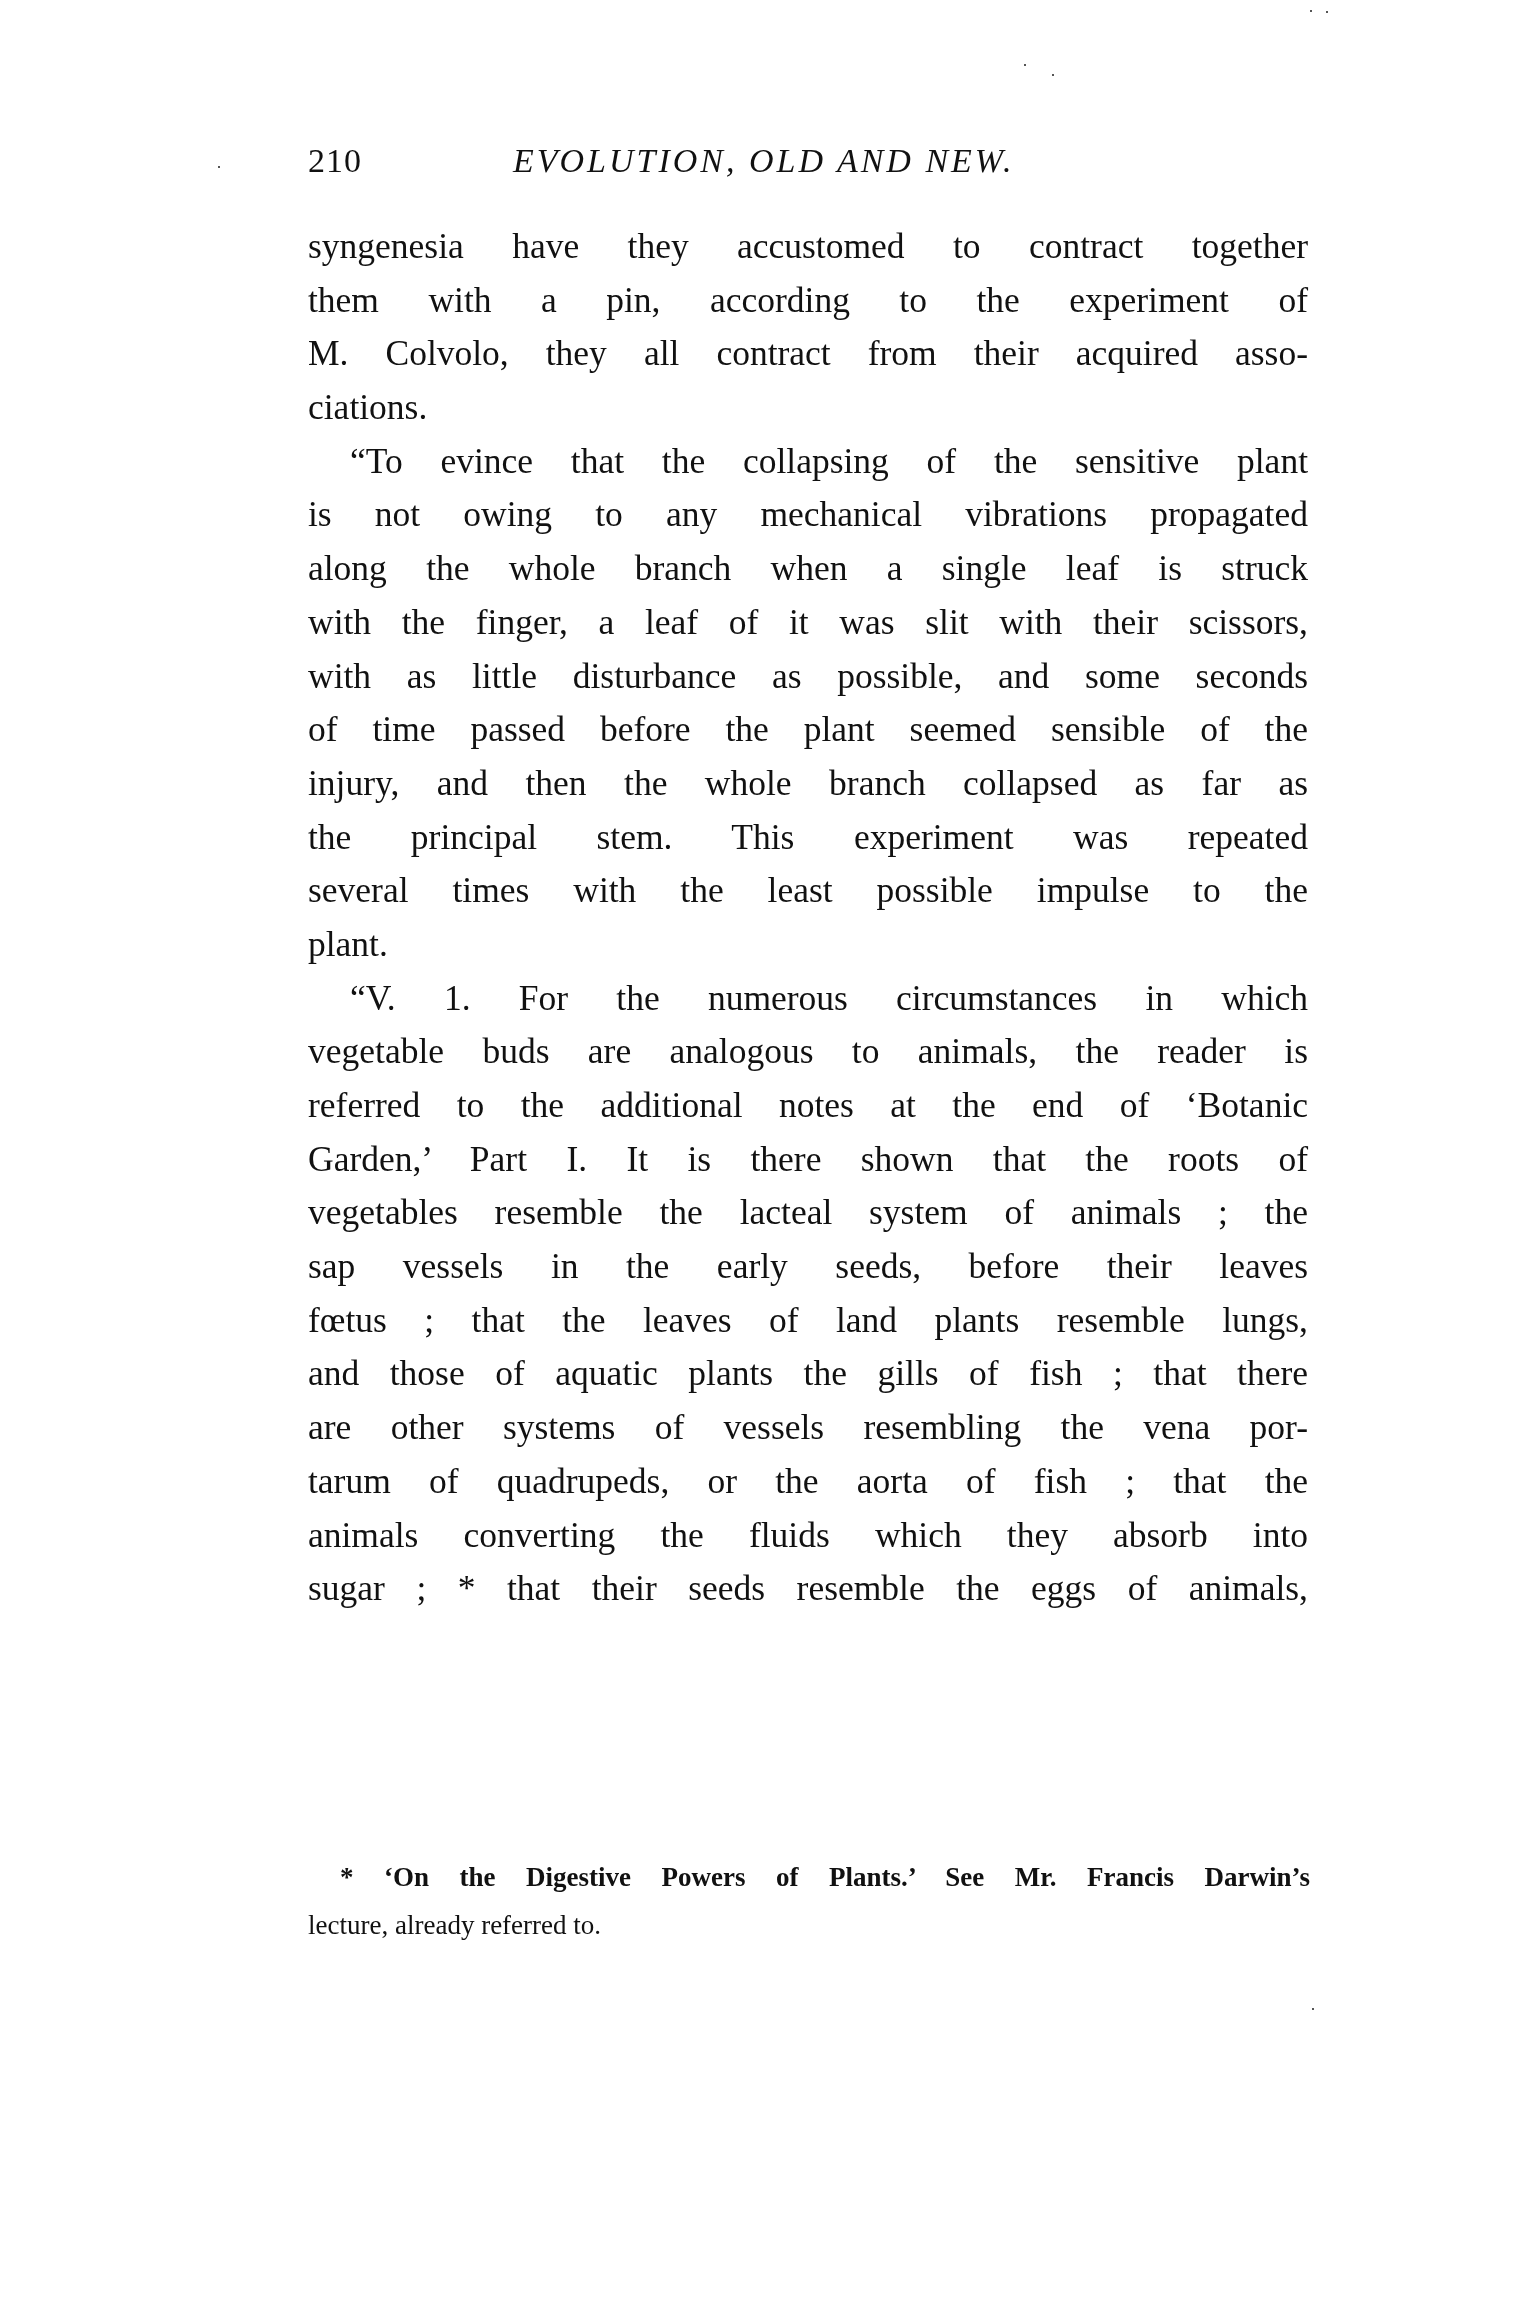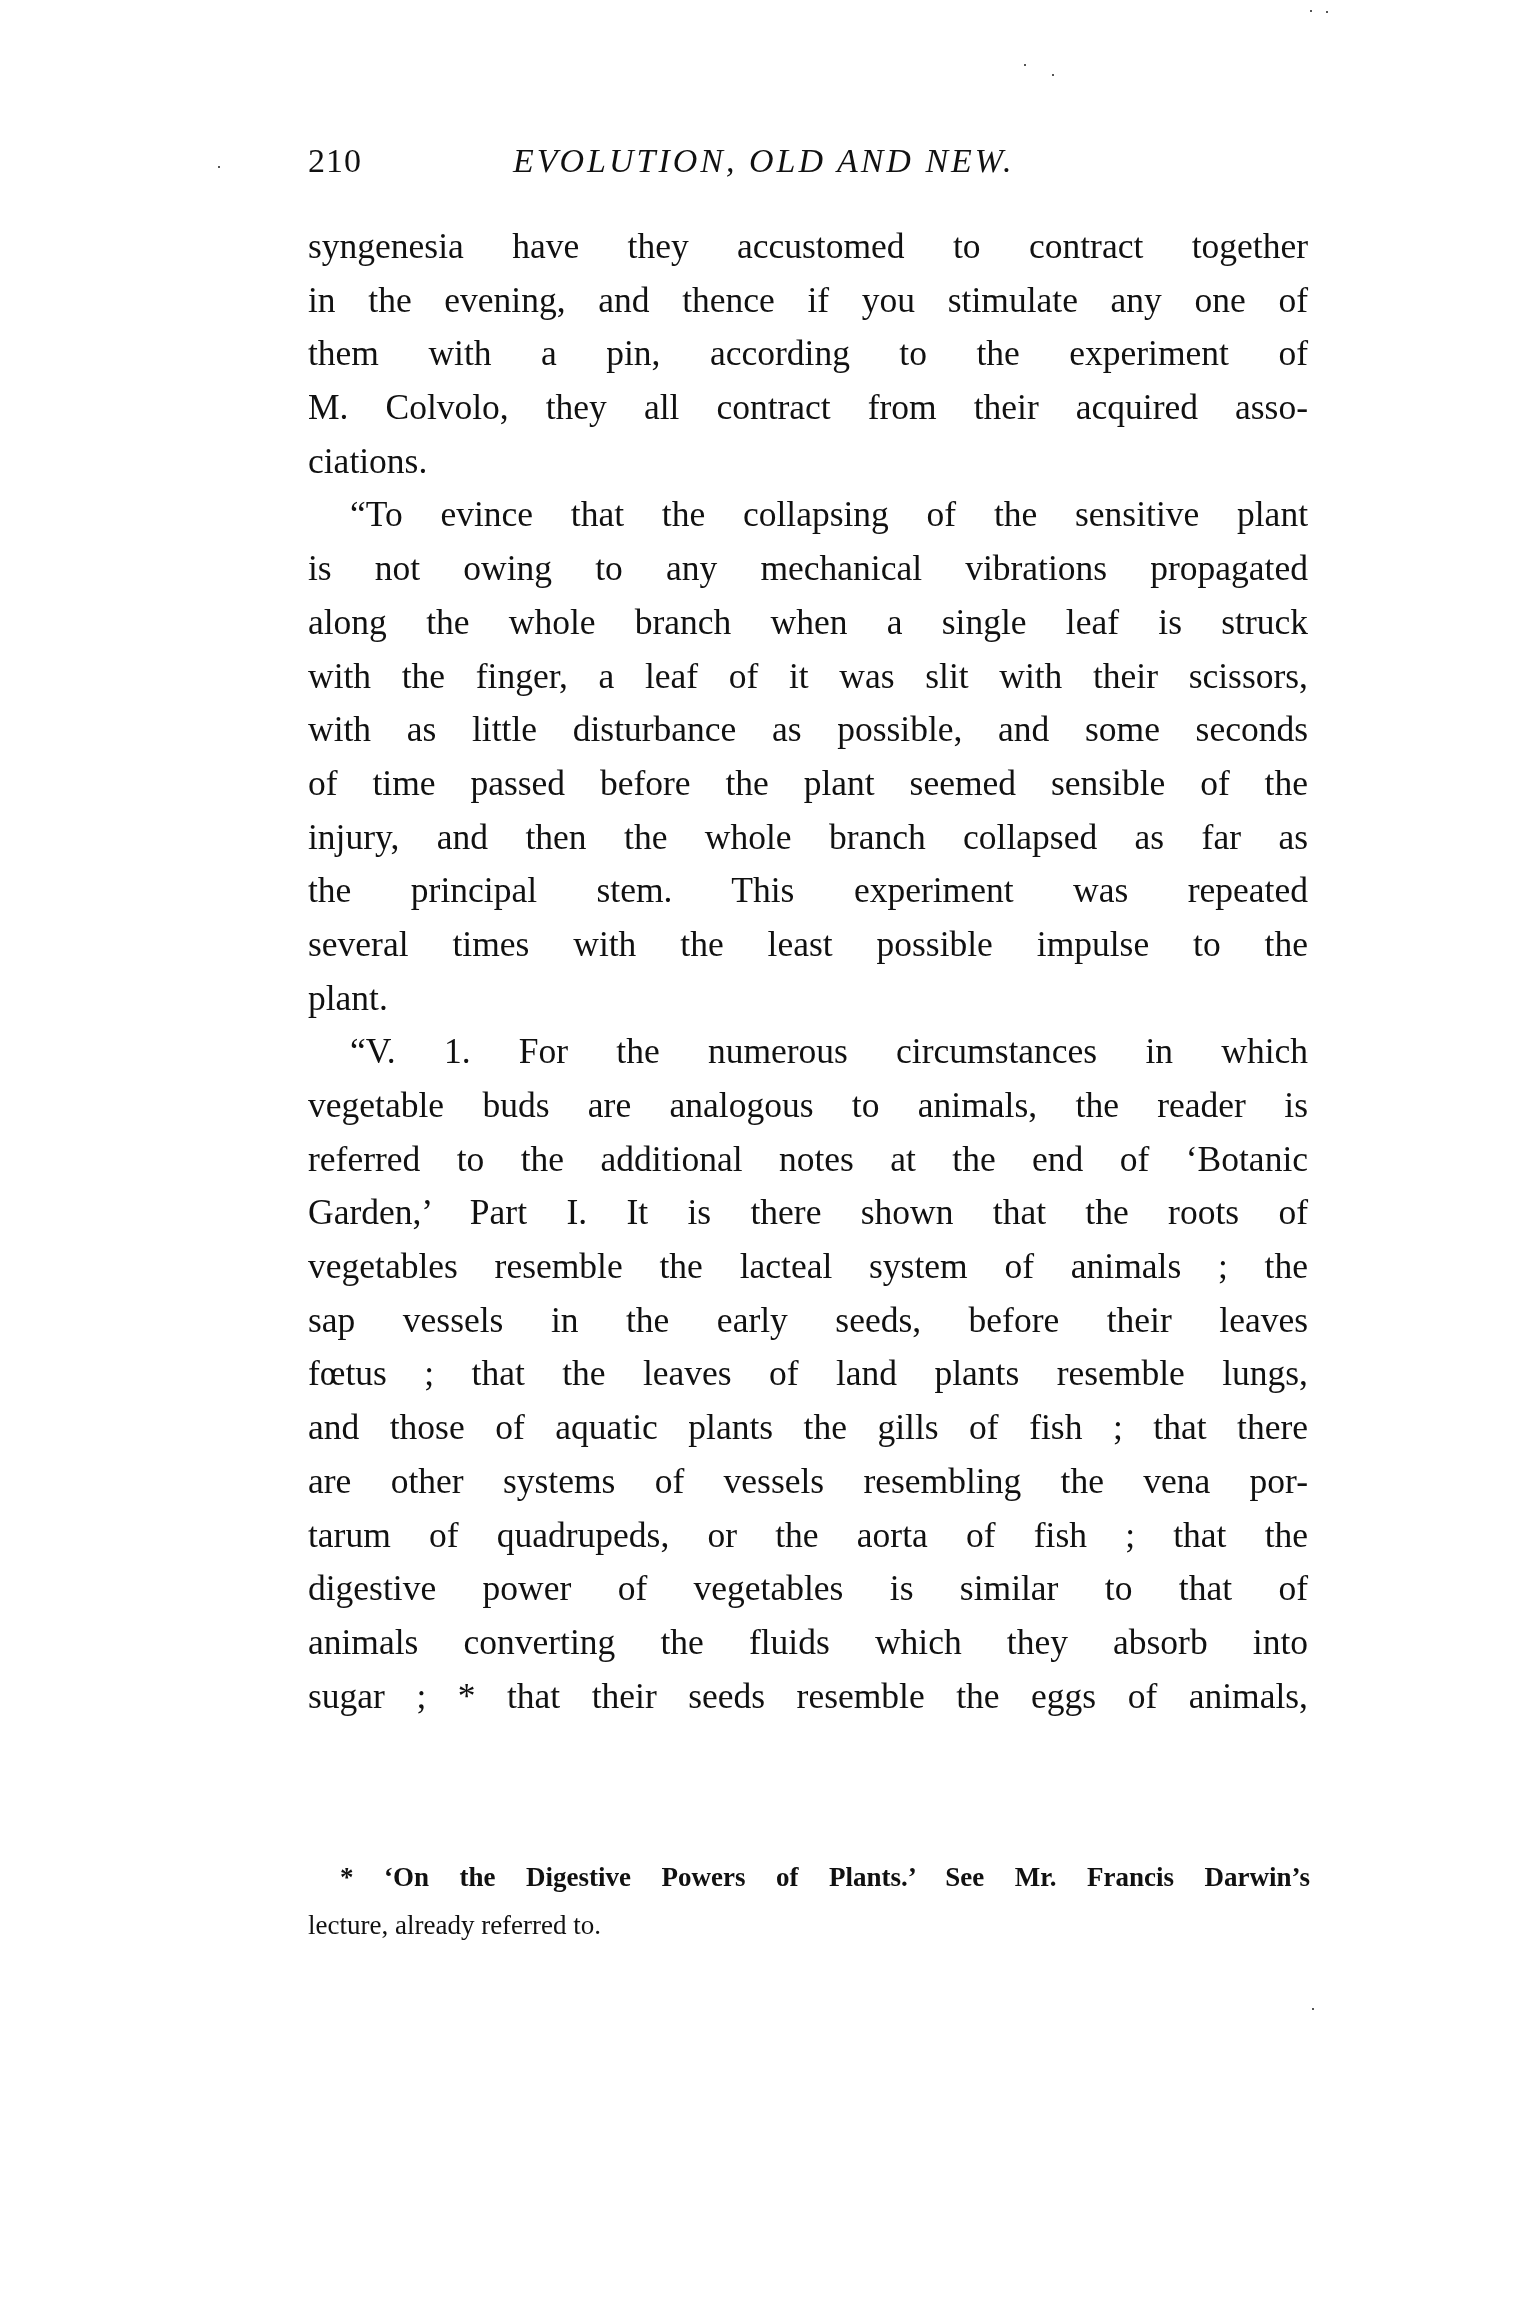--- a/index.html
+++ b/index.html
@@ -94,21 +94,20 @@
 
 <div class="page">
 
   <div class="running-head">
     <span class="page-number">210</span>
     <span class="running-title">EVOLUTION, OLD AND NEW.</span>
   </div>
 
   <div class="body-text">
     <span class="line">syngenesia have they accustomed to contract together</span>
-    <span class="line">in the evening, and thence if you stimulate any one of</span>
     <span class="line">them with a pin, according to the experiment of</span>
     <span class="line">M. Colvolo, they all contract from their acquired asso-</span>
     <span class="line last">ciations.</span>
     <span class="line indent">“To evince that the collapsing of the sensitive plant</span>
     <span class="line">is not owing to any mechanical vibrations propagated</span>
     <span class="line">along the whole branch when a single leaf is struck</span>
     <span class="line">with the finger, a leaf of it was slit with their scissors,</span>
     <span class="line">with as little disturbance as possible, and some seconds</span>
     <span class="line">of time passed before the plant seemed sensible of the</span>
     <span class="line">injury, and then the whole branch collapsed as far as</span>
@@ -118,21 +117,20 @@
     <span class="line indent">“V. 1. For the numerous circumstances in which</span>
     <span class="line">vegetable buds are analogous to animals, the reader is</span>
     <span class="line">referred to the additional notes at the end of ‘Botanic</span>
     <span class="line">Garden,’ Part I.  It is there shown that the roots of</span>
     <span class="line">vegetables resemble the lacteal system of animals ; the</span>
     <span class="line">sap vessels in the early seeds, before their leaves</span>
     <span class="line">fœtus ; that the leaves of land plants resemble lungs,</span>
     <span class="line">and those of aquatic plants the gills of fish ; that there</span>
     <span class="line">are other systems of vessels resembling the vena por-</span>
     <span class="line">tarum of quadrupeds, or the aorta of fish ; that the</span>
-    <span class="line">digestive power of vegetables is similar to that of</span>
     <span class="line">animals converting the fluids which they absorb into</span>
     <span class="line">sugar ; * that their seeds resemble the eggs of animals,</span>
   </div>
 
   <div class="footnotes">
     <span class="fn-line indent">* ‘On the Digestive Powers of Plants.’  See Mr. Francis Darwin’s</span>
     <span class="fn-line last">lecture, already referred to.</span>
   </div>
 
   <div class="speck" style="left:1310px; top:2px;"></div>

